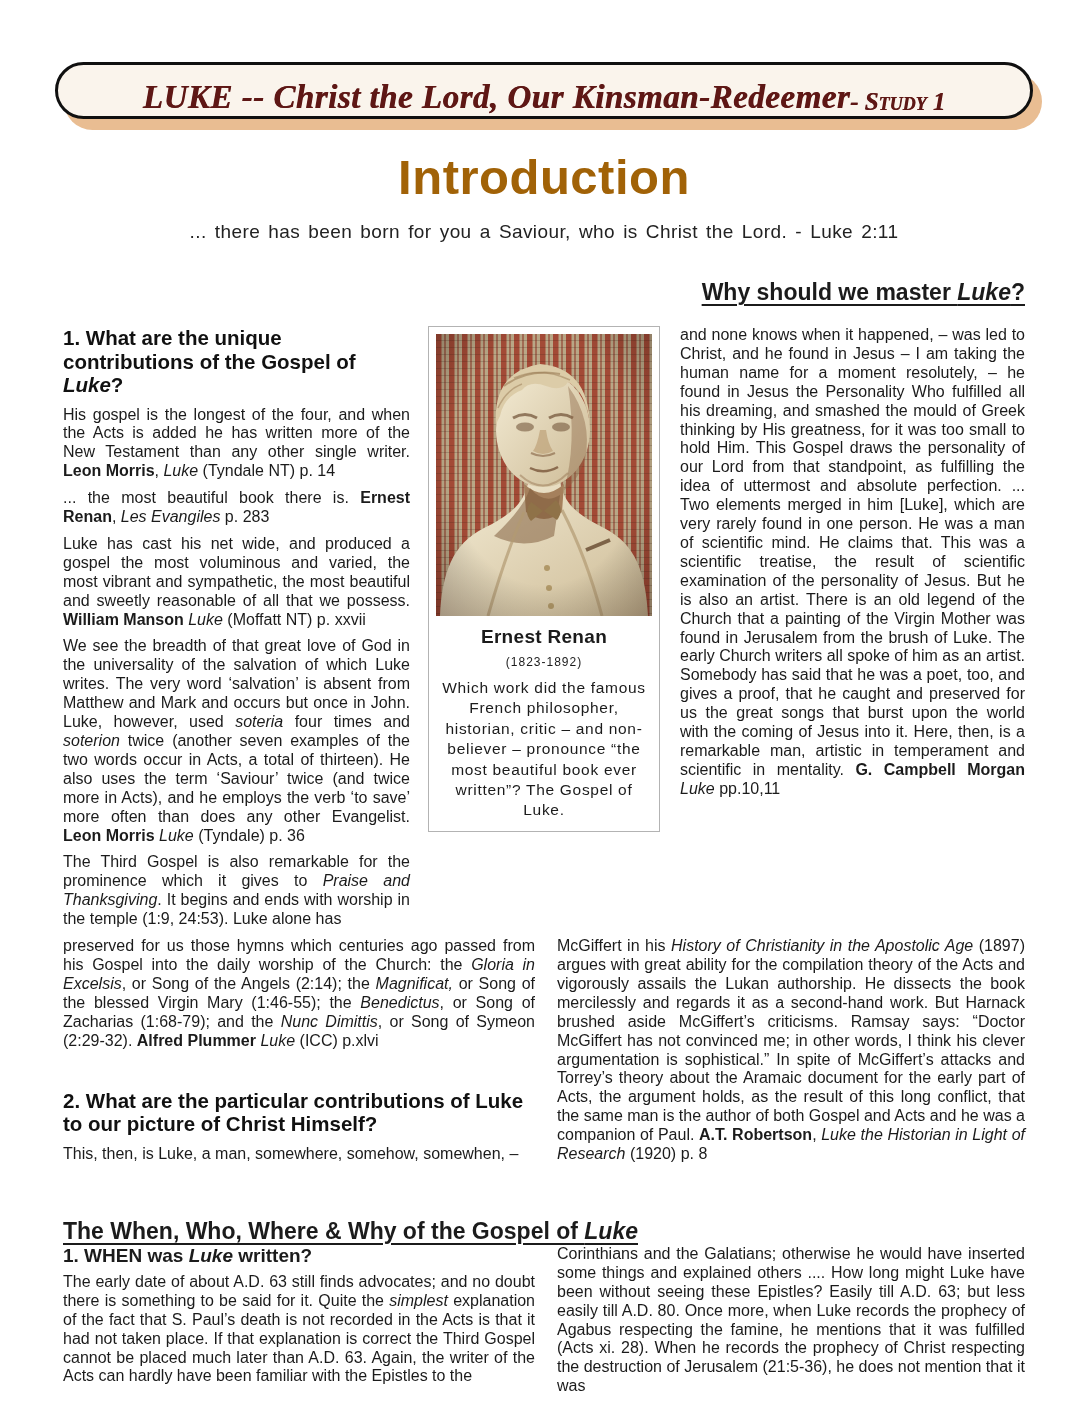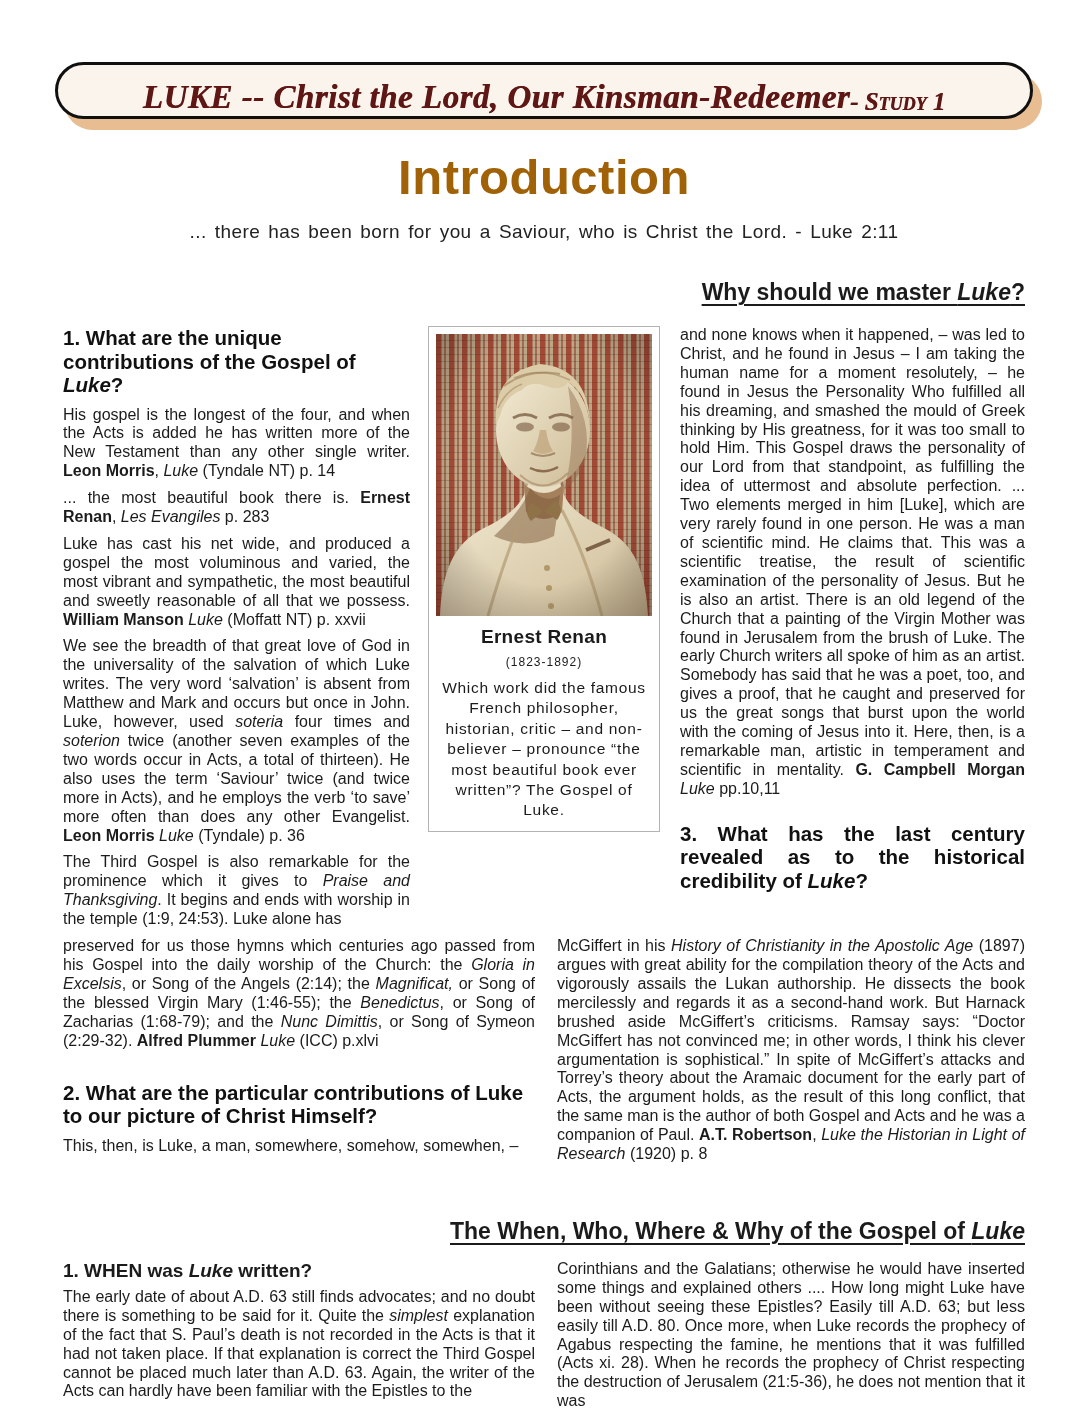--- a/index.html
+++ b/index.html
@@ -95,21 +95,21 @@
     color: #1b1b1b;
   }
   h3.qhead {
     font-size: 20.5px;
     line-height: 23.5px;
     font-weight: bold;
     margin-bottom: 9px;
     color: #111;
   }
   h3.q3 { margin-top: 23px; margin-bottom: 0; text-align: justify; }
-  h3.q2 { margin-top: 30px; }
+  h3.q2 { margin-top: 38px; }
 
   
   .figure-box {
     width: 232px;
     margin-right: 20px;
     border: 1px solid #b3b3b3;
     background: #fff;
     padding: 7px 7px 10px 7px;
     flex: none;
   }
@@ -139,22 +139,21 @@
   .row2 {
     display: flex;
     align-items: flex-start;
   }
   .half { width: 472px; }
   .half + .half { width: 468px; margin-left: 22px; }
 
   
   .sec-heading2 {
     margin-top: 46px;
-    margin-bottom: 15px;
-    text-align: right;
+    text-align: left;
     font-size: 23px;
     font-weight: bold;
   }
   h3.when {
     font-size: 19px;
     font-weight: bold;
     margin-bottom: 6px;
   }
 </style>
 </head>
@@ -250,21 +249,20 @@
       </svg>
       <figcaption>
         <div class="cap-name">Ernest Renan</div>
         <div class="cap-years">(1823-1892)</div>
         <div class="cap-q">Which work did the famous French philosopher, historian, critic – and non-believer – pronounce “the most beautiful book ever written”? The Gospel of Luke.</div>
       </figcaption>
     </figure>
 
     <div class="col colR">
       <p>and none knows when it happened, – was led to Christ, and he found in Jesus – I am taking the human name for a moment resolutely, – he found in Jesus the Personality Who fulfilled all his dreaming, and smashed the mould of Greek thinking by His greatness, for it was too small to hold Him.  This Gospel draws the personality of our Lord from that standpoint, as fulfilling the idea of uttermost and absolute perfection. ... Two elements merged in him [Luke], which are very rarely found in one person.  He was a man of scientific mind.  He claims that.  This was a scientific treatise, the result of scientific examination of the personality of Jesus.  But he is also an artist.  There is an old legend of the Church that a painting of the Virgin Mother was found in Jerusalem from the brush of Luke.  The early Church writers all spoke of him as an artist. Somebody has said that he was a poet, too, and gives a proof, that he caught and preserved for us the great songs that burst upon the world with the coming of Jesus into it.  Here, then, is a remarkable man, artistic in temperament and scientific in mentality.  <b>G. Campbell Morgan</b> <i>Luke</i> pp.10,11</p>
-      <h3 class="qhead q3">3.  What has the last century revealed as to the historical credibility of <i>Luke</i>?</h3>
     </div>
   </div>
 
   <div class="row2">
     <div class="half">
       <p>preserved for us those hymns which centuries ago passed from his Gospel into the daily worship of the Church: the <i>Gloria in Excelsis</i>, or Song of the Angels (2:14); the <i>Magnificat,</i> or Song of the blessed Virgin Mary (1:46-55); the <i>Benedictus</i>, or Song of Zacharias (1:68-79); and the <i>Nunc Dimittis</i>, or Song of Symeon (2:29-32).  <b>Alfred Plummer</b> <i>Luke</i> (ICC) p.xlvi</p>
       <h3 class="qhead q2">2.  What are the particular contributions of Luke to our picture of Christ Himself?</h3>
       <p>This, then, is Luke, a man, somewhere, somehow, somewhen, –</p>
     </div>
     <div class="half">

